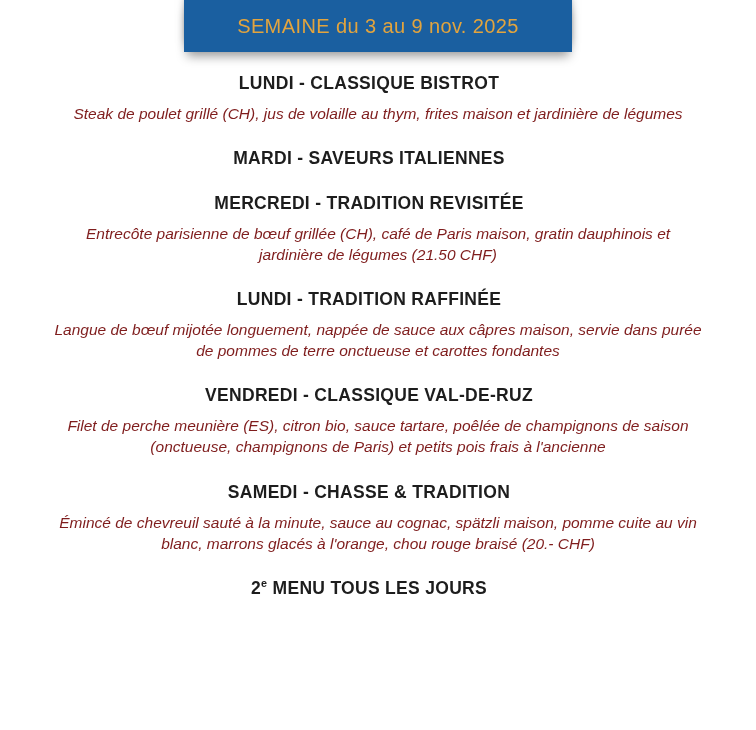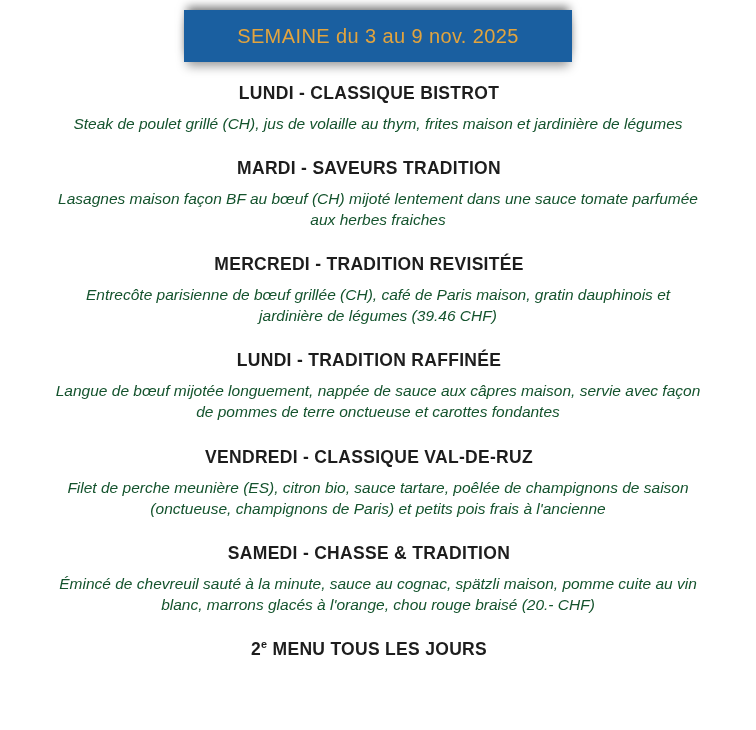--- a/index.html
+++ b/index.html
@@ -1,19 +1,19 @@
 <!DOCTYPE html>
 <html><head>
 <meta charset="utf-8">
 <style>
   html, body { margin: 0; padding: 0; background: #ffffff; }
   body { font-family: "Liberation Sans", "DejaVu Sans", sans-serif; }
   .page {
     width: 756px; height: 730px; margin: 0 auto;
-    box-sizing: border-box; padding-top: 10px;
+    box-sizing: border-box; 
     text-align: center; overflow: hidden; background: #ffffff;
   }
   .banner {
     width: 388px; height: 52px; margin: 0 auto 21px auto;
     background: #1a5fa0;
     display: flex; align-items: center; justify-content: center;
     box-shadow: 0 -6px 9px -3px rgba(0,0,0,0.55), 0 7px 10px -3px rgba(0,0,0,0.40);
   }
   .banner-label {
     color: #e2a43e; font-size: 20px; letter-spacing: 0.4px; font-weight: 400;
@@ -22,53 +22,52 @@
   .section { margin: 0 0 24px 0; }
   .section:last-child { margin-bottom: 0; }
   .day-title {
     margin: 0 18px 9px 0;
     font-size: 17.5px; font-weight: 700; color: #1d1d1d;
     letter-spacing: 0.3px;
   }
   .day-title sup { font-size: 62%; line-height: 0; }
   .day-desc {
     margin: 0 auto; max-width: 648px;
-    font-size: 15.5px; font-style: italic; color: #14532d;
+    font-size: 15.5px; font-style: italic; color: #7f1d1d;
     line-height: 1.36; font-weight: 400;
   }
 </style>
 </head>
 <body>
 
 <div class="page">
 
   <div class="banner">
     <span class="banner-label">SEMAINE du 3 au 9 nov. 2025</span>
   </div>
 
   <div class="menu">
 
     <div class="section">
       <h2 class="day-title">LUNDI - CLASSIQUE BISTROT</h2>
       <p class="day-desc">Steak de poulet grillé (CH), jus de volaille au thym, frites maison et jardinière de légumes</p>
     </div>
 
     <div class="section">
-      <h2 class="day-title">MARDI - SAVEURS TRADITION</h2>
-      <p class="day-desc">Lasagnes maison façon BF au bœuf (CH) mijoté lentement dans une sauce tomate parfumée aux herbes fraiches</p>
+      <h2 class="day-title">MARDI - SAVEURS ITALIENNES</h2>
     </div>
 
     <div class="section">
       <h2 class="day-title">MERCREDI - TRADITION REVISITÉE</h2>
-      <p class="day-desc">Entrecôte parisienne de bœuf grillée (CH), café de Paris maison, gratin dauphinois et jardinière de légumes (39.46 CHF)</p>
+      <p class="day-desc">Entrecôte parisienne de bœuf grillée (CH), café de Paris maison, gratin dauphinois et jardinière de légumes (21.50 CHF)</p>
     </div>
 
     <div class="section">
       <h2 class="day-title">LUNDI - TRADITION RAFFINÉE</h2>
-      <p class="day-desc">Langue de bœuf mijotée longuement, nappée de sauce aux câpres maison, servie avec façon de pommes de terre onctueuse et carottes fondantes</p>
+      <p class="day-desc">Langue de bœuf mijotée longuement, nappée de sauce aux câpres maison, servie dans purée de pommes de terre onctueuse et carottes fondantes</p>
     </div>
 
     <div class="section">
       <h2 class="day-title">VENDREDI - CLASSIQUE VAL-DE-RUZ</h2>
       <p class="day-desc">Filet de perche meunière (ES), citron bio, sauce tartare, poêlée de champignons de saison (onctueuse, champignons de Paris) et petits pois frais à l'ancienne</p>
     </div>
 
     <div class="section">
       <h2 class="day-title">SAMEDI - CHASSE &amp; TRADITION</h2>
       <p class="day-desc">Émincé de chevreuil sauté à la minute, sauce au cognac, spätzli maison, pomme cuite au vin blanc, marrons glacés à l'orange, chou rouge braisé (20.- CHF)</p>

